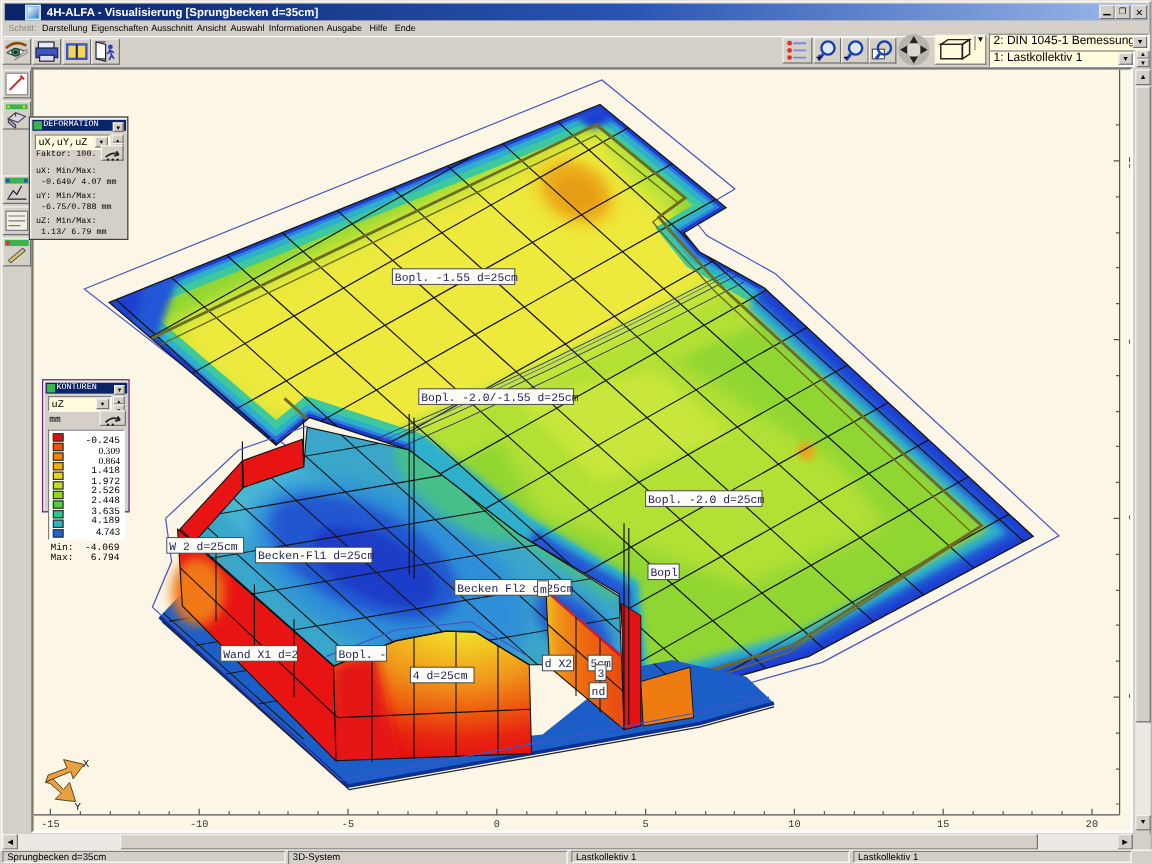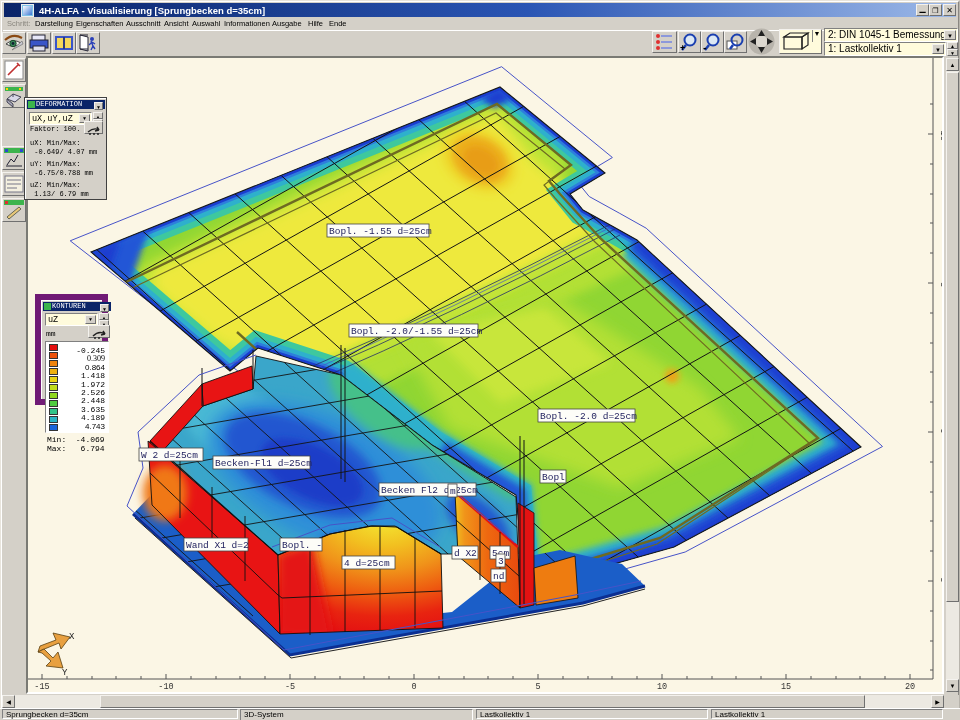--- a/index.html
+++ b/index.html
@@ -539,21 +539,21 @@
         <circle cx="13" cy="9" r="1" fill="#222"></circle>
       </svg></div>
  <div class="abs" style="left:5px;top:41px;font-size:7px;line-height:8px;font-family:'Liberation Mono',monospace">uX: Min/Max:</div>
  <div class="abs" style="left:5px;top:50px;font-size:7px;line-height:8px;font-family:'Liberation Mono',monospace">&nbsp;-0.649/ 4.07 mm</div>
  <div class="abs" style="left:5px;top:62px;font-size:7px;line-height:8px;font-family:'Liberation Mono',monospace">uY: Min/Max:</div>
  <div class="abs" style="left:5px;top:71px;font-size:7px;line-height:8px;font-family:'Liberation Mono',monospace">&nbsp;-6.75/0.788 mm</div>
  <div class="abs" style="left:5px;top:83px;font-size:7px;line-height:8px;font-family:'Liberation Mono',monospace">uZ: Min/Max:</div>
  <div class="abs" style="left:5px;top:92px;font-size:7px;line-height:8px;font-family:'Liberation Mono',monospace">&nbsp;1.13/ 6.79 mm</div>
 </div>
 
-<div class="abs" style="left:35px;top:294px;width:73px;height:111px;background:#d4d0c8;border:6px solid #701a75;box-shadow:inset 1px 1px 0 #fff">
+<div class="abs" style="left:35px;top:316px;width:73px;height:111px;background:#d4d0c8;border:1px solid #701a75;box-shadow:inset 1px 1px 0 #fff">
  <div class="abs" style="left:2px;top:2px;width:68px;height:9px;background:#0a2468;display:flex">
   <div style="width:7px;height:7px;background:#3cb44c;margin:1px"></div>
   <div style="color:#fff;font-size:7px;font-family:'Liberation Mono',monospace;line-height:9px">KONTUREN</div>
   <div class="btn" style="right:2px;top:2px;width:9px;height:8px;font-size:5px;line-height:8px;text-align:center">▼</div>
  </div>
  <div class="abs sunken" style="left:4px;top:13px;width:53px;height:13px;background:#fffbdc;font-size:8.5px;font-family:'Liberation Mono',monospace;padding-left:2px;line-height:12px">uZ
    <div class="btn" style="right:1px;top:1px;width:11px;height:9px;font-size:5px;line-height:9px;text-align:center">▼</div></div>
  <div class="btn" style="left:58px;top:13px;width:10px;height:7px;font-size:4px;text-align:center;line-height:7px">▲</div>
  <div class="btn" style="left:58px;top:20px;width:10px;height:7px;font-size:4px;text-align:center;line-height:7px">▼</div>
  <div class="abs" style="left:5px;top:29px;font-size:8px;font-family:'Liberation Mono',monospace">mm</div>
@@ -569,21 +569,21 @@
       <div style="position:absolute;left:3px;top:26px;width:9px;height:7px;background:#eeb00e;border:0.5px solid #333"></div>
       <div style="position:absolute;left:3px;top:34px;width:9px;height:7px;background:#e8d414;border:0.5px solid #333"></div>
       <div style="position:absolute;left:3px;top:42px;width:9px;height:7px;background:#c0dc1c;border:0.5px solid #333"></div>
       <div style="position:absolute;left:3px;top:50px;width:9px;height:7px;background:#90d81e;border:0.5px solid #333"></div>
       <div style="position:absolute;left:3px;top:58px;width:9px;height:7px;background:#50cc40;border:0.5px solid #333"></div>
       <div style="position:absolute;left:3px;top:66px;width:9px;height:7px;background:#30c489;border:0.5px solid #333"></div>
       <div style="position:absolute;left:3px;top:74px;width:9px;height:7px;background:#2ab4c4;border:0.5px solid #333"></div>
       <div style="position:absolute;left:3px;top:82px;width:9px;height:7px;background:#1a64d8;border:0.5px solid #333"></div>
       <div style="position:absolute;right:3px;top:4px;font-size:8px;font-family:'Liberation Mono',monospace;text-align:right">-0.245</div>
       <div style="position:absolute;right:3px;top:12px;font-size:8px;font-family:Liberation Serif, serif;text-align:right">0.309</div>
-      <div style="position:absolute;right:3px;top:21px;font-size:8px;font-family:Liberation Sans, sans-serif;text-align:right">0.864</div>
+      <div style="position:absolute;right:3px;top:21px;font-size:8px;font-family:Liberation Serif, serif;text-align:right">0.864</div>
       <div style="position:absolute;right:3px;top:29px;font-size:8px;font-family:'Liberation Mono',monospace;text-align:left">1.418</div>
       <div style="position:absolute;right:3px;top:38px;font-size:8px;font-family:'Liberation Mono',monospace;text-align:right">1.972</div>
       <div style="position:absolute;right:3px;top:46px;font-size:8px;font-family:'Liberation Mono',monospace;text-align:right">2.526</div>
       <div style="position:absolute;right:3px;top:54px;font-size:8px;font-family:'Liberation Mono',monospace;text-align:right">2.448</div>
       <div style="position:absolute;right:3px;top:63px;font-size:8px;font-family:'Liberation Mono',monospace;text-align:right">3.635</div>
       <div style="position:absolute;right:3px;top:71px;font-size:8px;font-family:'Liberation Mono',monospace;text-align:right">4.189</div>
       <div style="position:absolute;right:3px;top:80px;font-size:8px;font-family:Liberation Sans, sans-serif;text-align:right">4.743</div>
  </div>
  <div class="abs" style="left:6px;top:135px;font-size:8px;font-family:'Liberation Mono',monospace">Min:&nbsp;&nbsp;-4.069</div>
  <div class="abs" style="left:6px;top:144px;font-size:8px;font-family:'Liberation Mono',monospace">Max:&nbsp;&nbsp;&nbsp;6.794</div>

